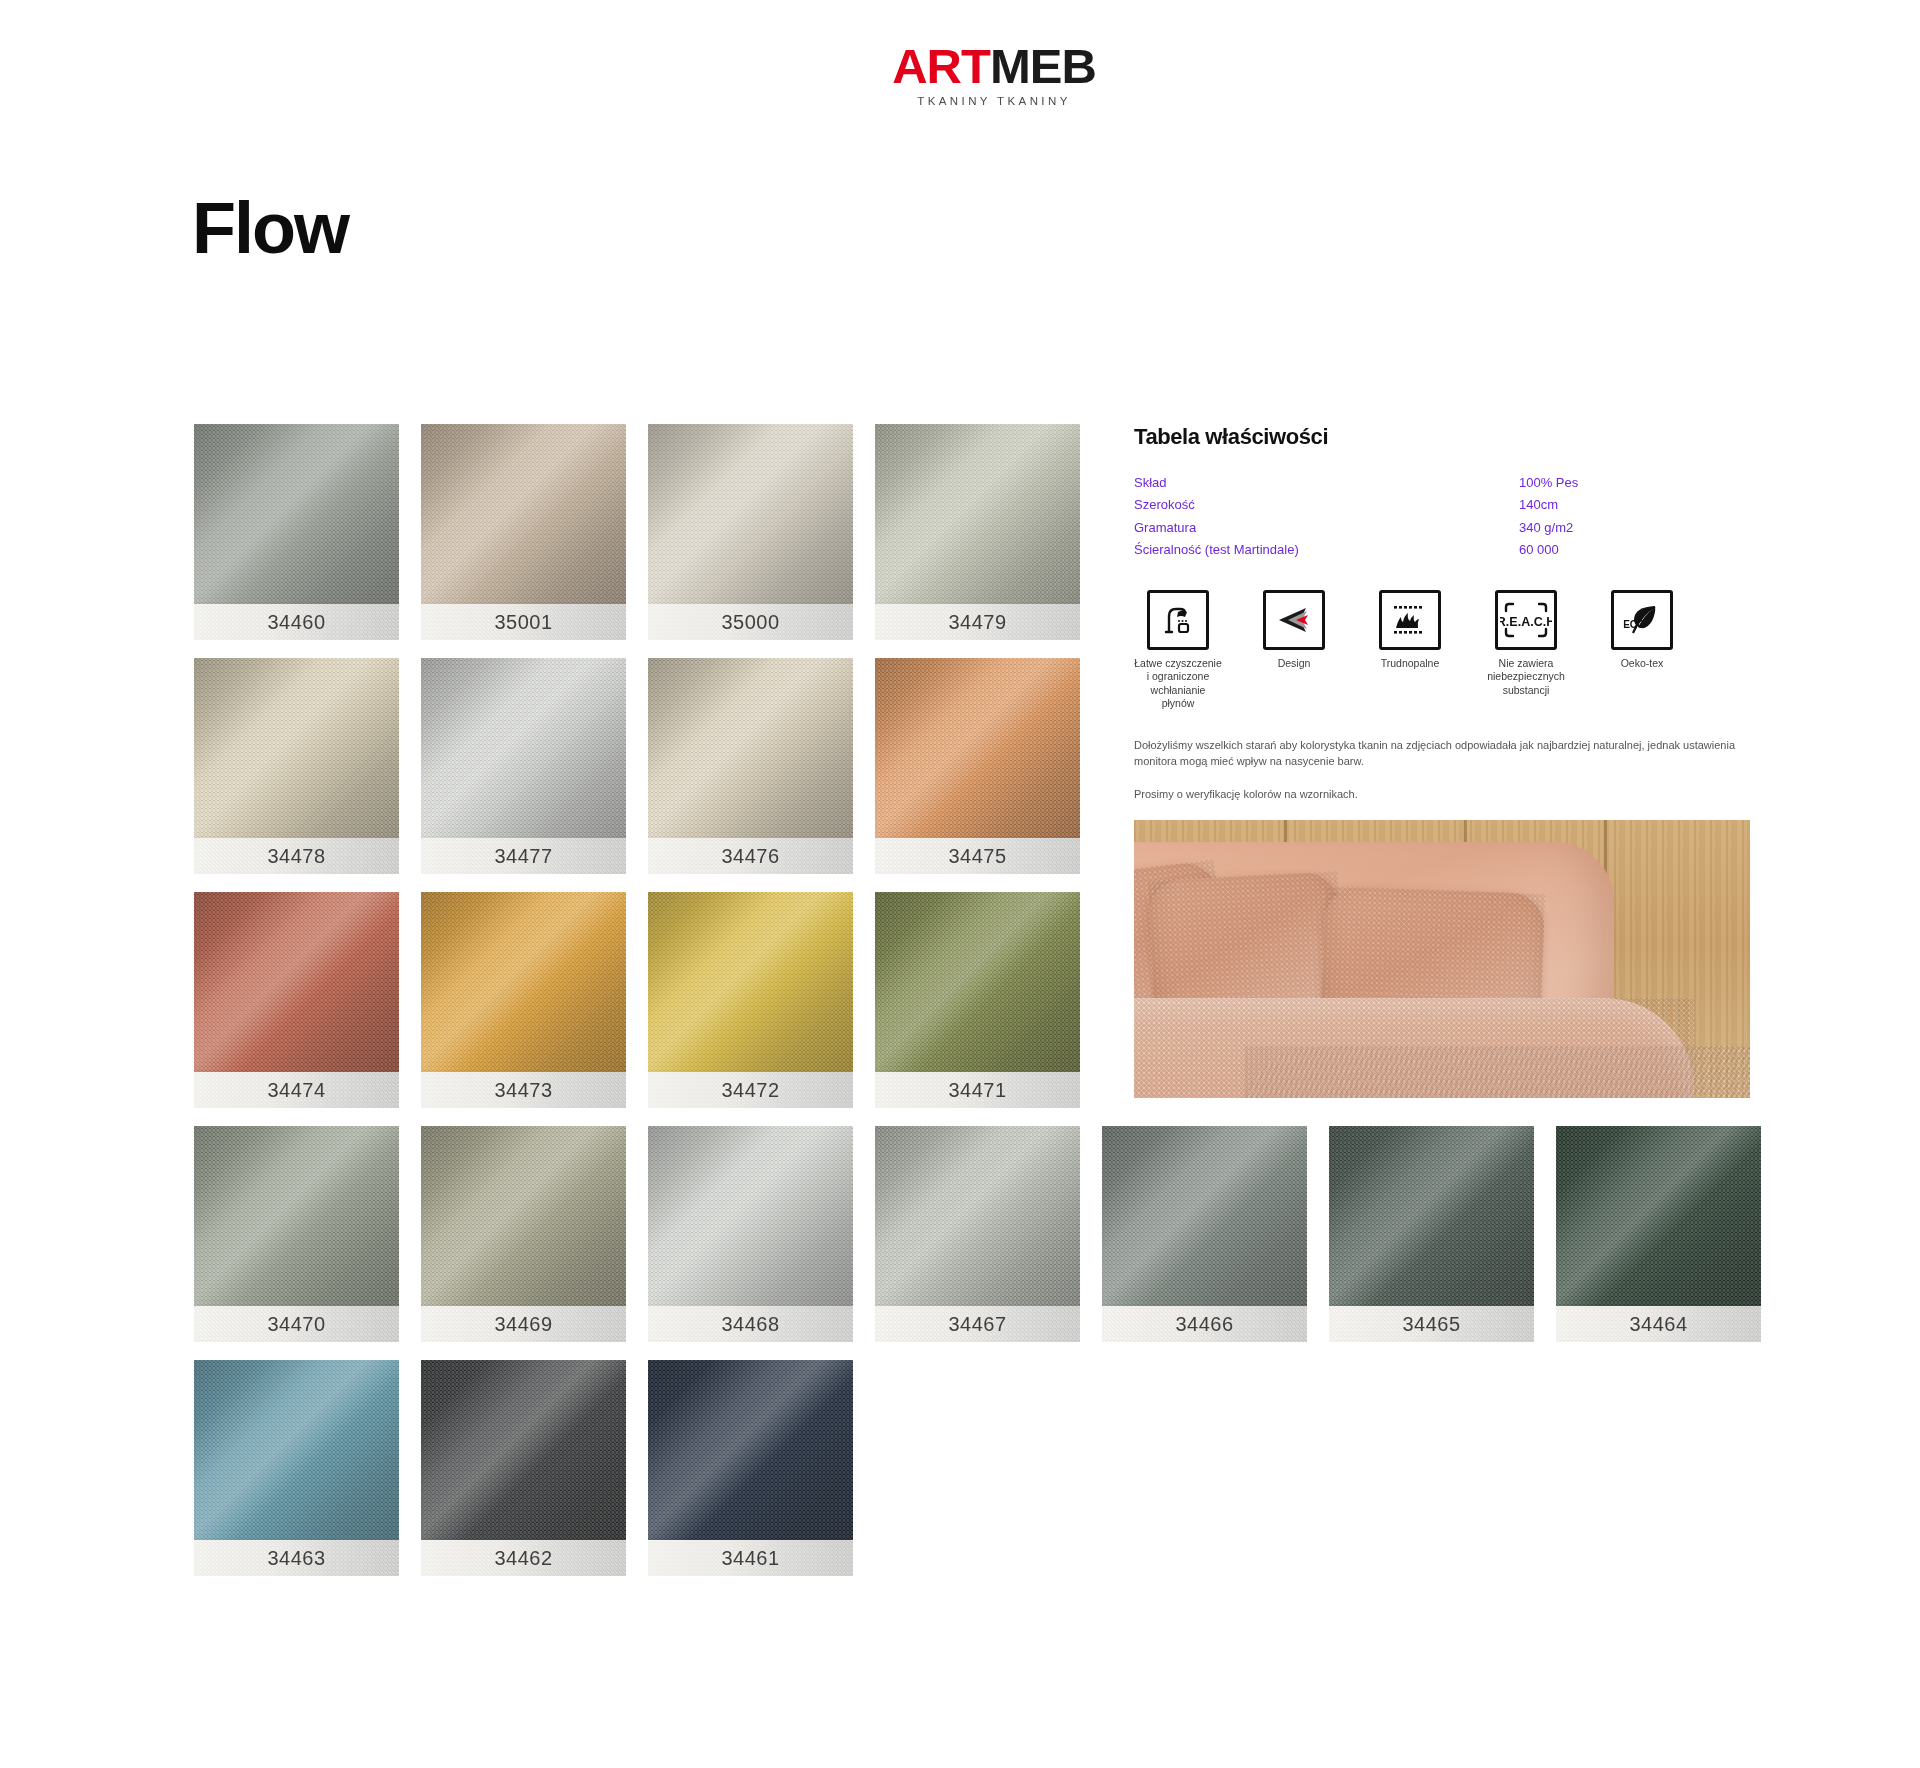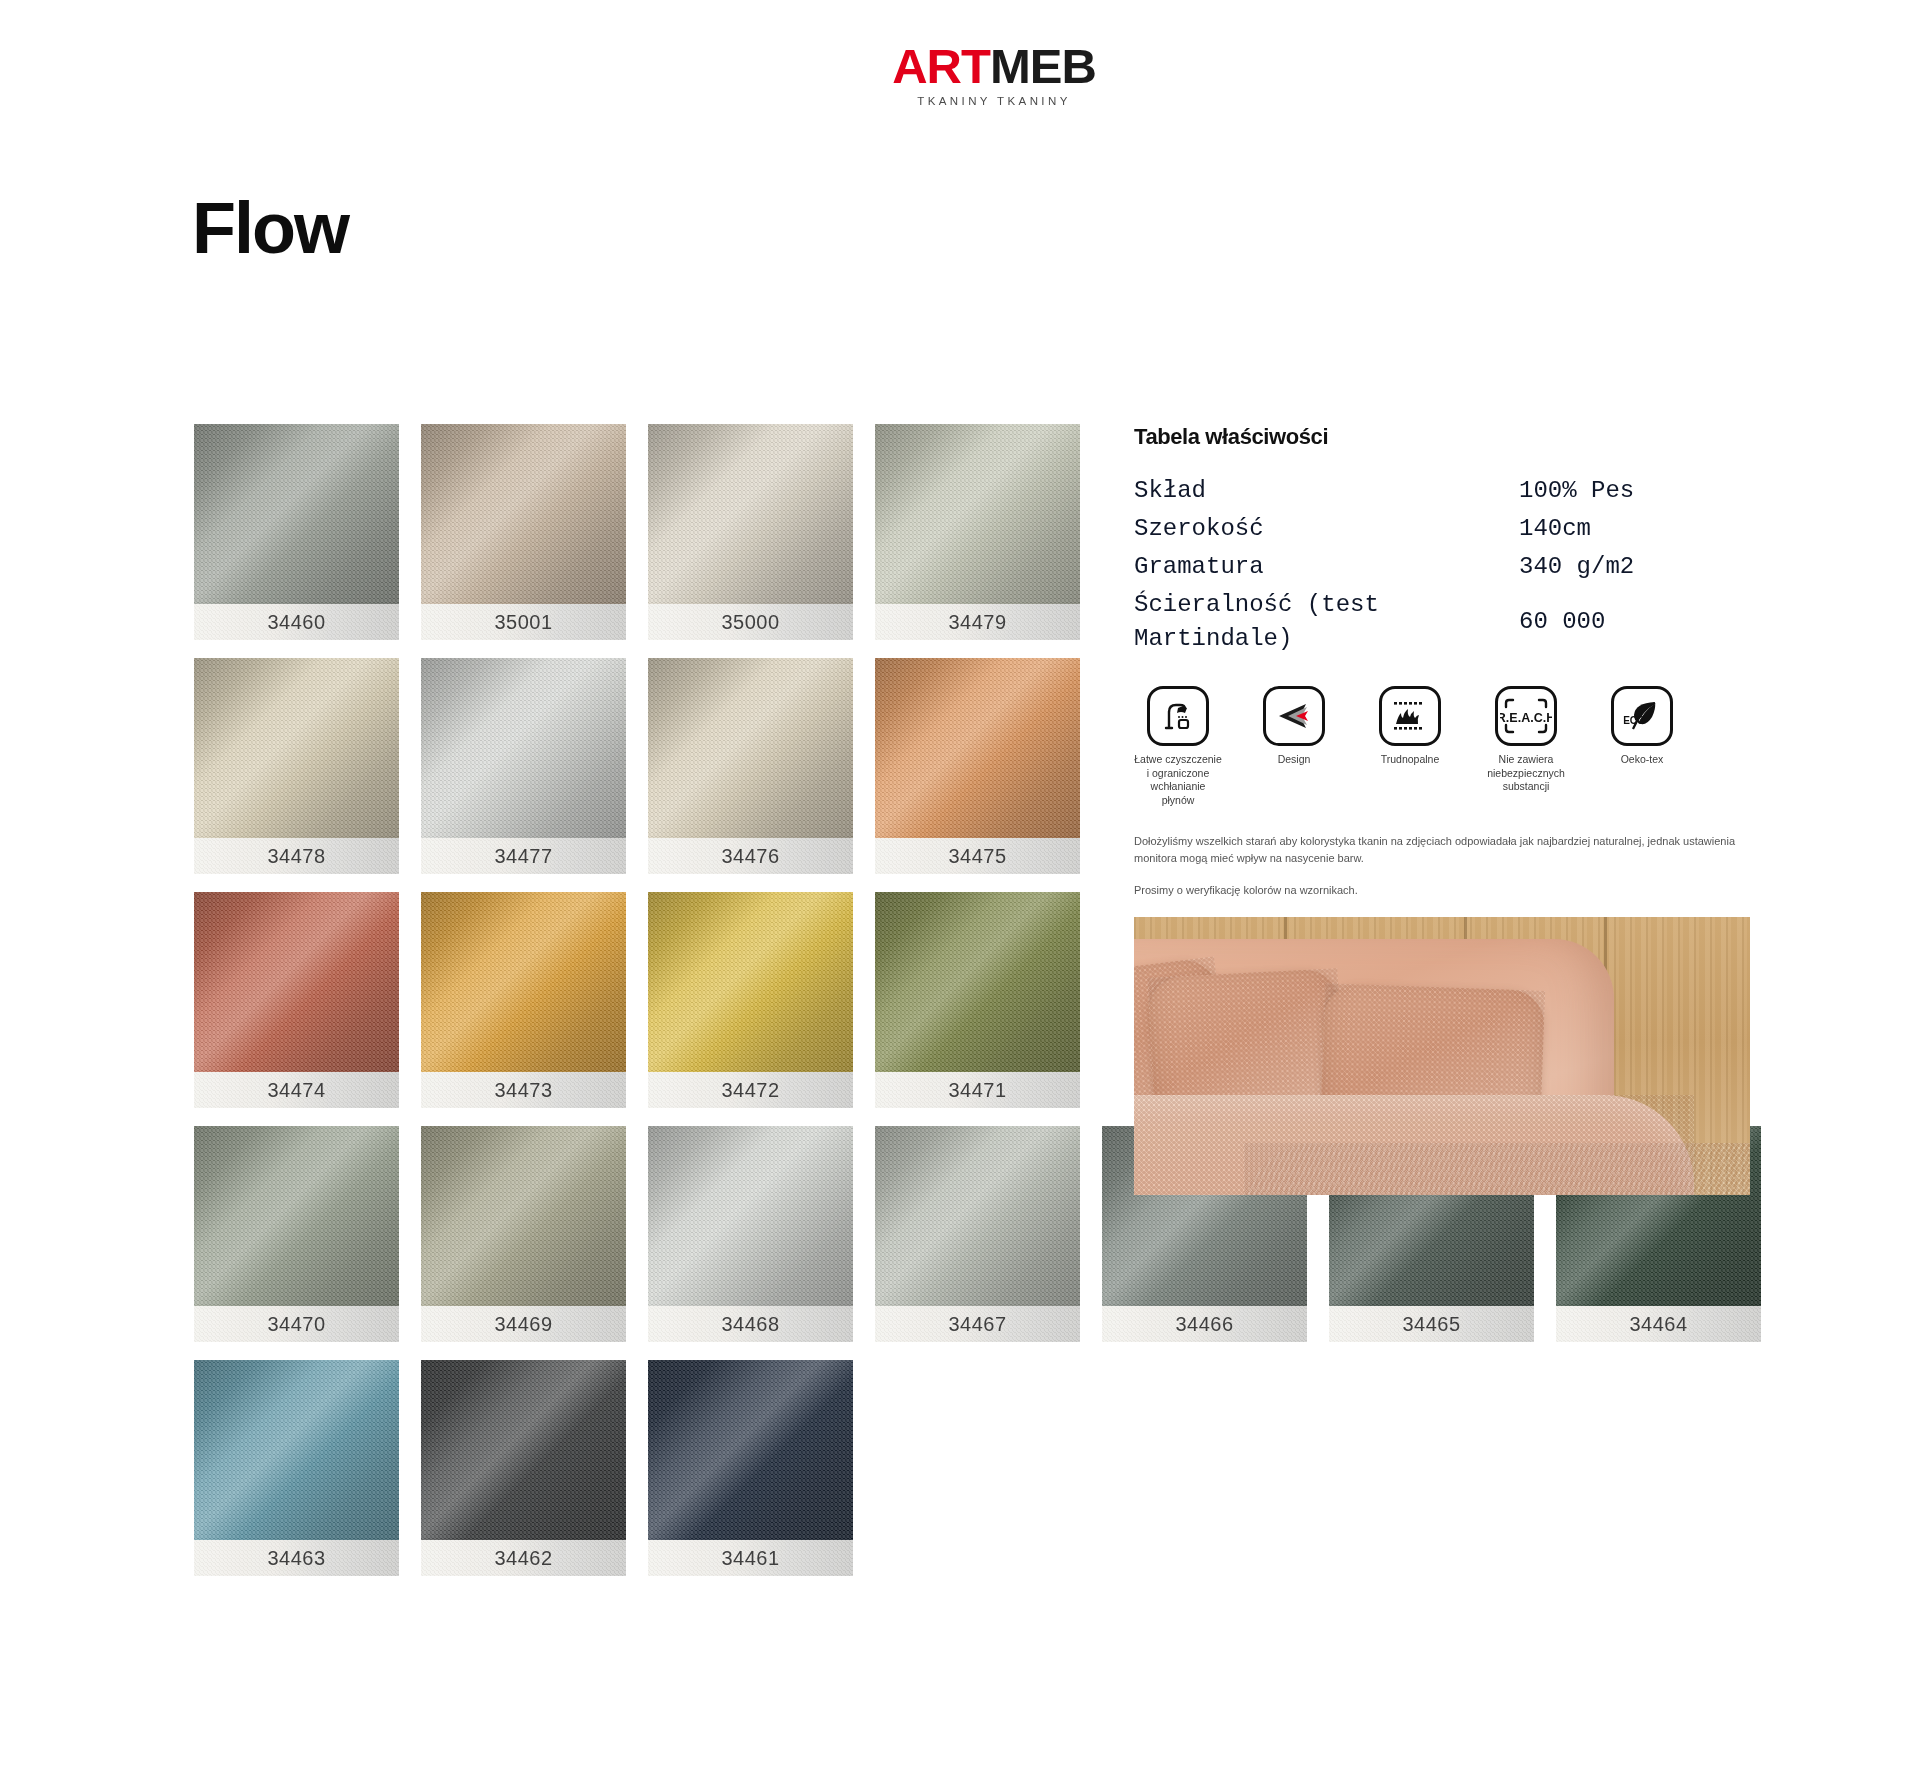--- a/index.html
+++ b/index.html
@@ -126,44 +126,43 @@
   }
   .props-title {
     font-size: 22px;
     font-weight: 700;
     color: #111111;
     letter-spacing: -0.4px;
     margin: 0 0 22px 0;
   }
   .props-table { width: 100%; border-collapse: collapse; }
   .props-table td {
-    font-size: 24px;
-    color: #0f172a;
+    font-size: 13px;
+    color: #6d28d9;
     padding: 2px 0;
     line-height: 1.42;
     font-weight: 400;
-    font-family: Liberation Mono, monospace;
   }
   .props-table td.val { text-align: left; width: 235px; }
 
   
   .icon-row {
     display: flex;
     gap: 28px;
     margin-top: 28px;
   }
   .icon-cell {
     width: 88px;
     text-align: center;
   }
   .icon-box {
     width: 62px; height: 60px;
     margin: 0 auto;
     border: 3px solid #111;
-    border-radius: 16px;
+    border-radius: 3px;
     background: #fff;
     position: relative;
     display: flex;
     align-items: center;
     justify-content: center;
   }
   .icon-cap {
     margin-top: 7px;
     font-size: 10.5px;
     line-height: 1.28;

